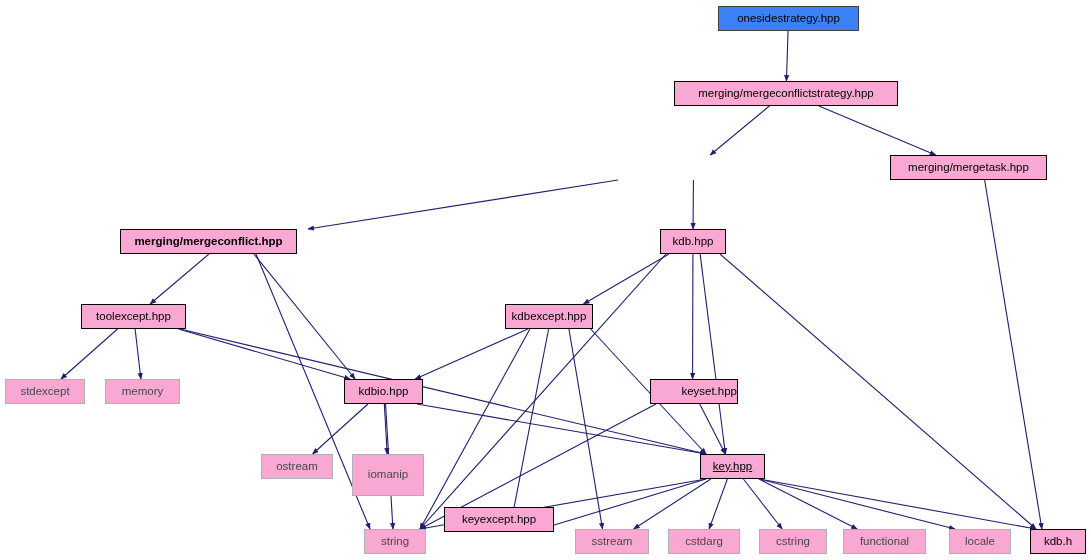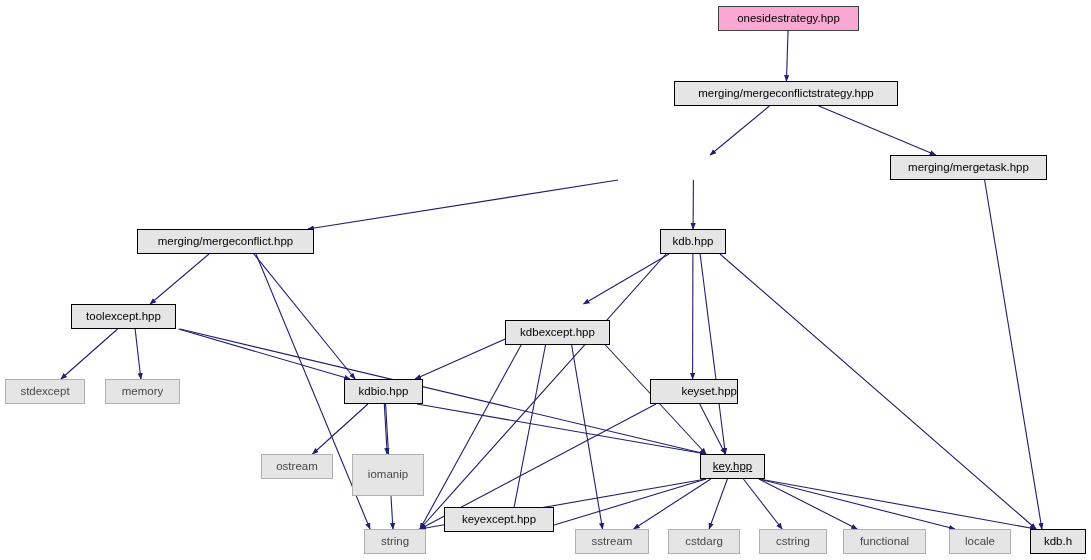--- a/index.html
+++ b/index.html
@@ -21,32 +21,32 @@
     position: absolute;
     left: 0;
     top: 0;
     width: 1091px;
     height: 560px;
   }
   .node {
     position: absolute;
     box-sizing: border-box;
     border: 1px solid #000000;
-    background: #e5e5e5;
+    background: #f9a8d4;
     color: #000000;
     font-size: 11.5px;
     line-height: 1;
     display: flex;
     align-items: center;
     justify-content: center;
     white-space: nowrap;
     z-index: 3;
   }
   .node.root {
-    background: #f9a8d4;
+    background: #3b82f6;
     border-color: #404040;
   }
   .node.sys {
     border-color: #b0b0b0;
     color: #484848;
   }
 </style>
 </head>
 <body>
 
@@ -97,30 +97,30 @@
     </svg>
 <div class="node root" style="left: 718px; top: 6px; width: 141px; height: 25px;">
       <span>onesidestrategy.hpp</span>
     </div>
     <div class="node" style="left: 674px; top: 81px; width: 224px; height: 25px;">
       <span>merging/mergeconflictstrategy.hpp</span>
     </div>
     <div class="node" style="left: 890px; top: 155px; width: 157px; height: 25px;">
       <span>merging/mergetask.hpp</span>
     </div>
-    <div class="node" style="left: 137px; top: 229px; width: 177px; height: 25px;">
+    <div class="node" style="left: 120px; top: 229px; width: 177px; height: 25px; font-weight: bold;">
       <span>merging/mergeconflict.hpp</span>
     </div>
     <div class="node" style="left: 660px; top: 229px; width: 66px; height: 25px;">
       <span>kdb.hpp</span>
     </div>
-    <div class="node" style="left: 71px; top: 304px; width: 105px; height: 25px;">
+    <div class="node" style="left: 81px; top: 304px; width: 105px; height: 25px;">
       <span>toolexcept.hpp</span>
     </div>
-    <div class="node" style="left: 505px; top: 320px; width: 105px; height: 25px;">
+    <div class="node" style="left: 505px; top: 304px; width: 88px; height: 25px;">
       <span>kdbexcept.hpp</span>
     </div>
     <div class="node sys" style="left: 5px; top: 379px; width: 80px; height: 25px;">
       <span>stdexcept</span>
     </div>
     <div class="node sys" style="left: 105px; top: 379px; width: 75px; height: 25px;">
       <span>memory</span>
     </div>
     <div class="node" style="left: 344px; top: 379px; width: 79px; height: 25px;">
       <span>kdbio.hpp</span>

